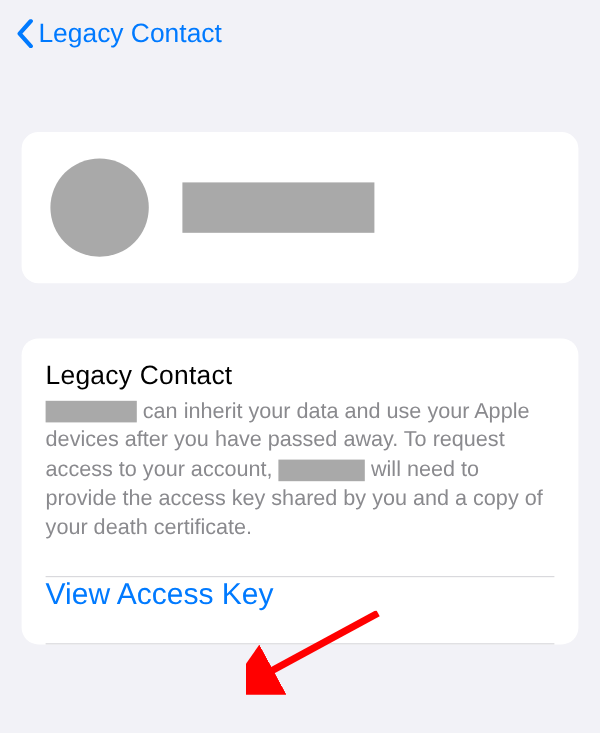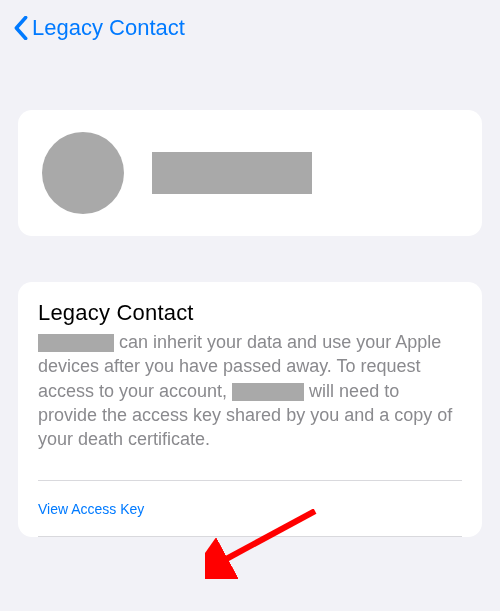--- a/index.html
+++ b/index.html
@@ -84,22 +84,22 @@
 
   .sep {
     height: 1px;
     background: #d9d9dd;
     margin: 0;
   }
 
   .row {
     height: 55px;
     display: flex;
-    align-items: center;
-    font-size: 14px;
+    align-items: flex-start;
+    font-size: 25px;
     cursor: pointer;
   }
   .row.link { color: #007aff; }
   .row.destructive { color: #ff3b30; }
 
   
   .arrow-wrap {
     position: absolute;
     left: 205px;
     top: 509px;

